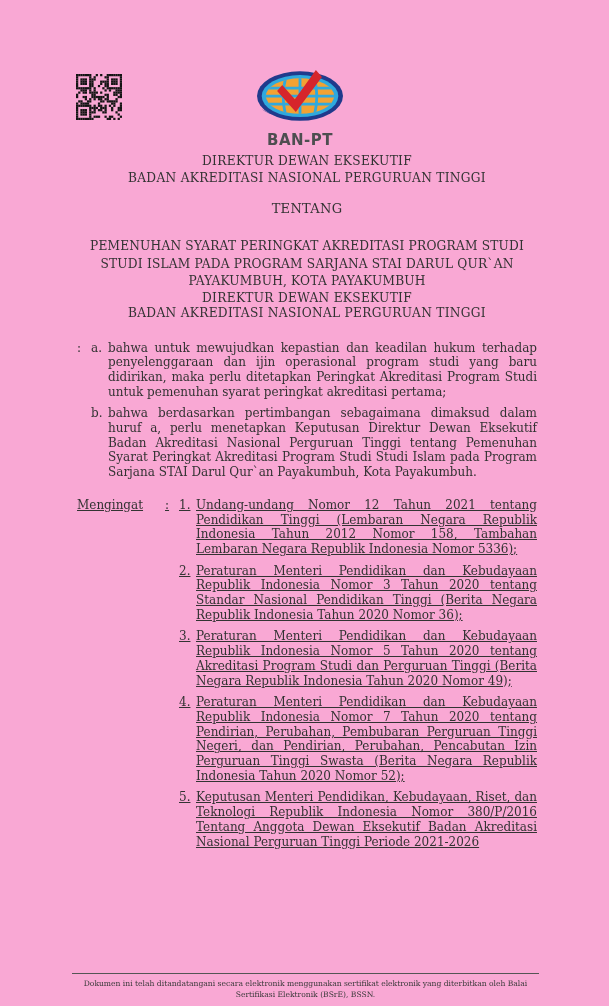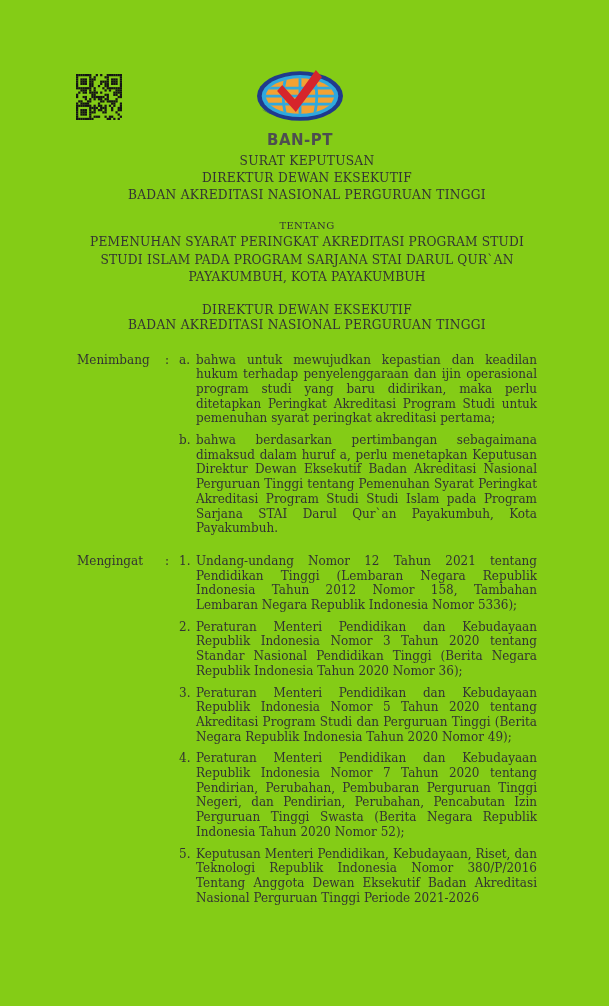--- a/index.html
+++ b/index.html
@@ -3,21 +3,21 @@
 <meta charset="utf-8">
 <style>
   * { margin: 0; padding: 0; box-sizing: border-box; }
   html, body { background: #ffffff; }
   body { font-family: "DejaVu Serif", "Liberation Serif", serif; color: #333333; }
 
   .page {
     position: relative;
     width: 609px;
     height: 1006px;
-    background: #84cc16;
+    background: #f9a8d4;
     overflow: hidden;
   }
 
   
   .qr {
     position: absolute;
     left: 76px;
     top: 74px;
     width: 46px;
     height: 46px;
@@ -43,26 +43,26 @@
   
   .content {
     position: absolute;
     left: 77px;
     top: 153px;
     width: 460px;
   }
 
   .title-block { text-align: center; font-size: 12.2px; line-height: 17px; letter-spacing: 0.3px; margin-bottom: 13px; }
   .nomor { text-align: center; font-size: 12.2px; line-height: 17px; letter-spacing: 0.3px; margin-bottom: 13px; }
-  .tentang { text-align: center; font-size: 10px; line-height: 17px; letter-spacing: 0.3px; margin-bottom: 0; }
-  .subject { text-align: center; font-size: 12.2px; line-height: 17.5px; letter-spacing: 0.2px; margin: 0 auto 16px auto; max-width: 478px; }
+  .tentang { text-align: center; font-size: 13px; line-height: 17px; letter-spacing: 0.3px; margin-bottom: 21px; }
+  .subject { text-align: center; font-size: 12.2px; line-height: 17.5px; letter-spacing: 0.2px; margin: 0 auto 0 auto; max-width: 478px; }
   .issuer { text-align: center; font-size: 12.2px; line-height: 15.5px; letter-spacing: 0.3px; margin-bottom: 19px; }
 
   .clause { display: flex; font-size: 12px; line-height: 14.7px; margin-bottom: 18px; }
-  .clause:last-child { margin-bottom: 4px; }
+  .clause:last-child { margin-bottom: 4px; text-decoration: underline; }
   .clause-label { width: 88px; flex: none; }
   .clause-colon { width: 14px; flex: none; }
   .clause-items { flex: 1; min-width: 0; }
   .clause-items .item { display: flex; margin-bottom: 7px; }
   .clause-items .item:last-child { margin-bottom: 0; }
   .item-marker { width: 17px; flex: none; }
   .item-text { flex: 1; text-align: justify; }
 
   
   .footer {
@@ -337,37 +337,35 @@
       </g>
       <path d="M9,43 Q50,67 92,40 Q62,60 27,51 Q15,47.5 9,43 Z" fill="#203a8c"></path>
       <path d="M31,17 L44.5,32.5 L67,1 L73.5,8.5 L45.5,46 L25.5,23.5 Z" fill="#d6252b"></path>
     </svg>
     <div class="logo-wordmark">BAN-PT</div>
   </div>
 
   <div class="content">
 
     <div class="title-block">
-      <div>SURAT KEPUTUSAN</div>
       <div>DIREKTUR DEWAN EKSEKUTIF</div>
       <div>BADAN AKREDITASI NASIONAL PERGURUAN TINGGI</div>
     </div>
 
 
     <div class="tentang">TENTANG</div>
 
     <div class="subject">PEMENUHAN SYARAT PERINGKAT AKREDITASI PROGRAM STUDI STUDI ISLAM PADA PROGRAM SARJANA STAI DARUL QUR`AN PAYAKUMBUH, KOTA PAYAKUMBUH</div>
 
     <div class="issuer">
       <div>DIREKTUR DEWAN EKSEKUTIF</div>
       <div>BADAN AKREDITASI NASIONAL PERGURUAN TINGGI</div>
     </div>
 
     <section class="clause">
-      <div class="clause-label">Menimbang</div>
       <div class="clause-colon">:</div>
       <div class="clause-items">
 
           <div class="item">
             <span class="item-marker">a.</span>
             <span class="item-text">bahwa untuk mewujudkan kepastian dan keadilan hukum terhadap penyelenggaraan dan ijin operasional program studi yang baru didirikan, maka perlu ditetapkan Peringkat Akreditasi Program Studi untuk pemenuhan syarat peringkat akreditasi pertama;</span>
           </div>
 
           <div class="item">
             <span class="item-marker">b.</span>
@@ -403,14 +401,18 @@
 
           <div class="item">
             <span class="item-marker">5.</span>
             <span class="item-text">Keputusan Menteri Pendidikan, Kebudayaan, Riset, dan Teknologi Republik Indonesia Nomor 380/P/2016 Tentang Anggota Dewan Eksekutif Badan Akreditasi Nasional Perguruan Tinggi Periode 2021-2026</span>
           </div>
         </div>
     </section>
 
   </div>
 
+  <div class="footer">
+    <div class="footer-rule"></div>
+    <div class="footer-text">Dokumen ini telah ditandatangani secara elektronik menggunakan sertifikat elektronik yang diterbitkan oleh Balai Sertifikasi Elektronik (BSrE), BSSN.</div>
+  </div>
 
 </div>
 
 </body></html>

